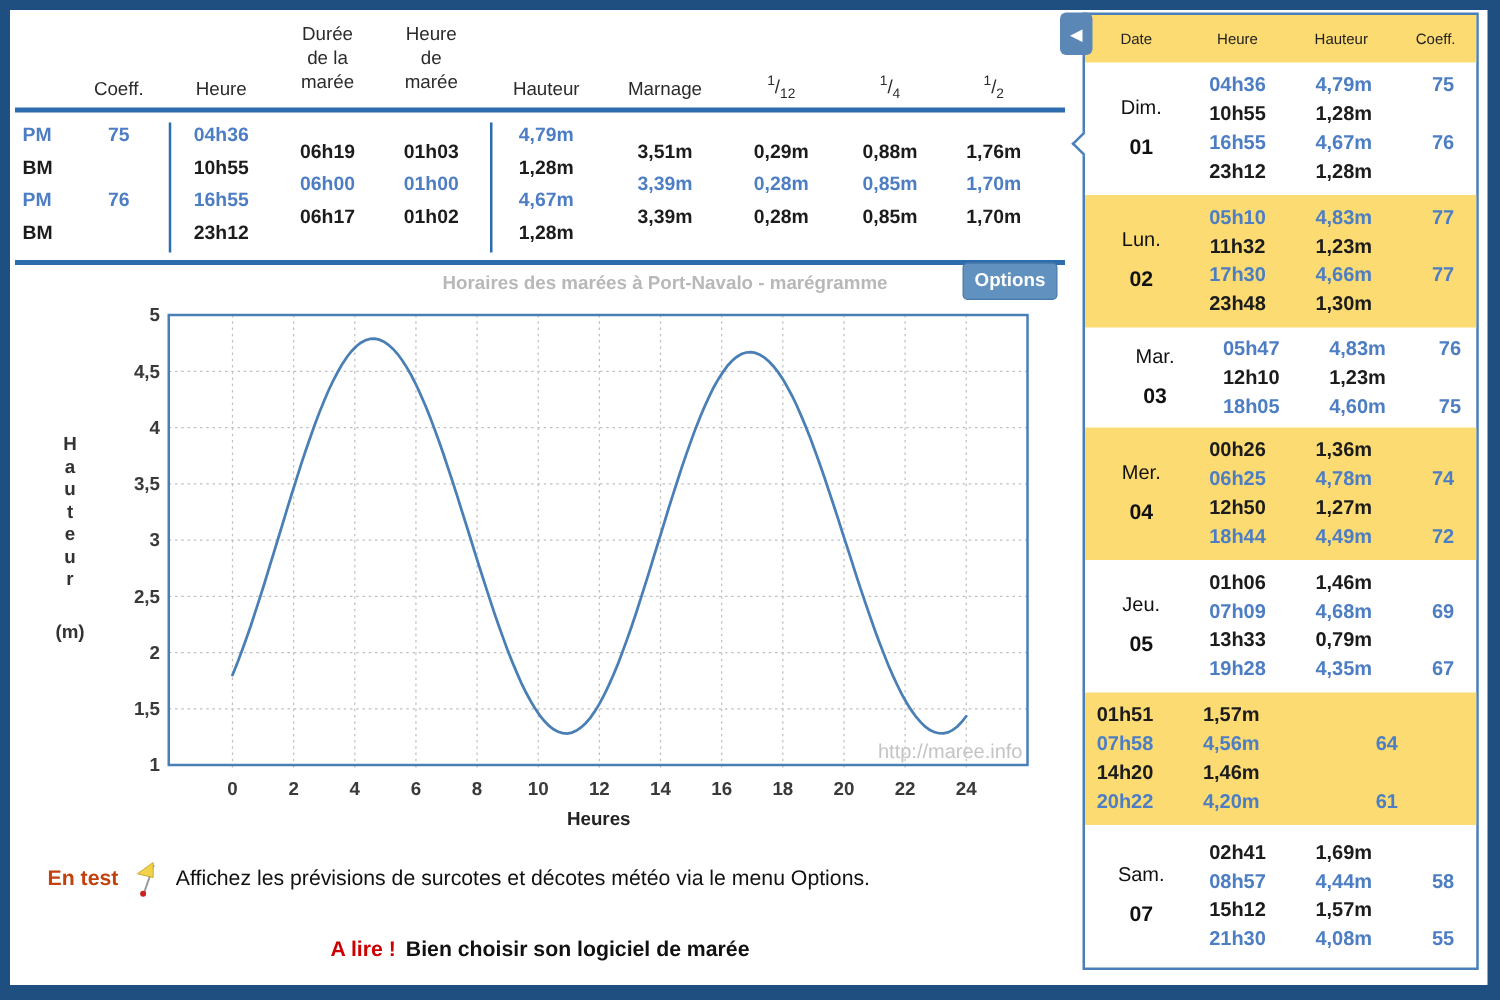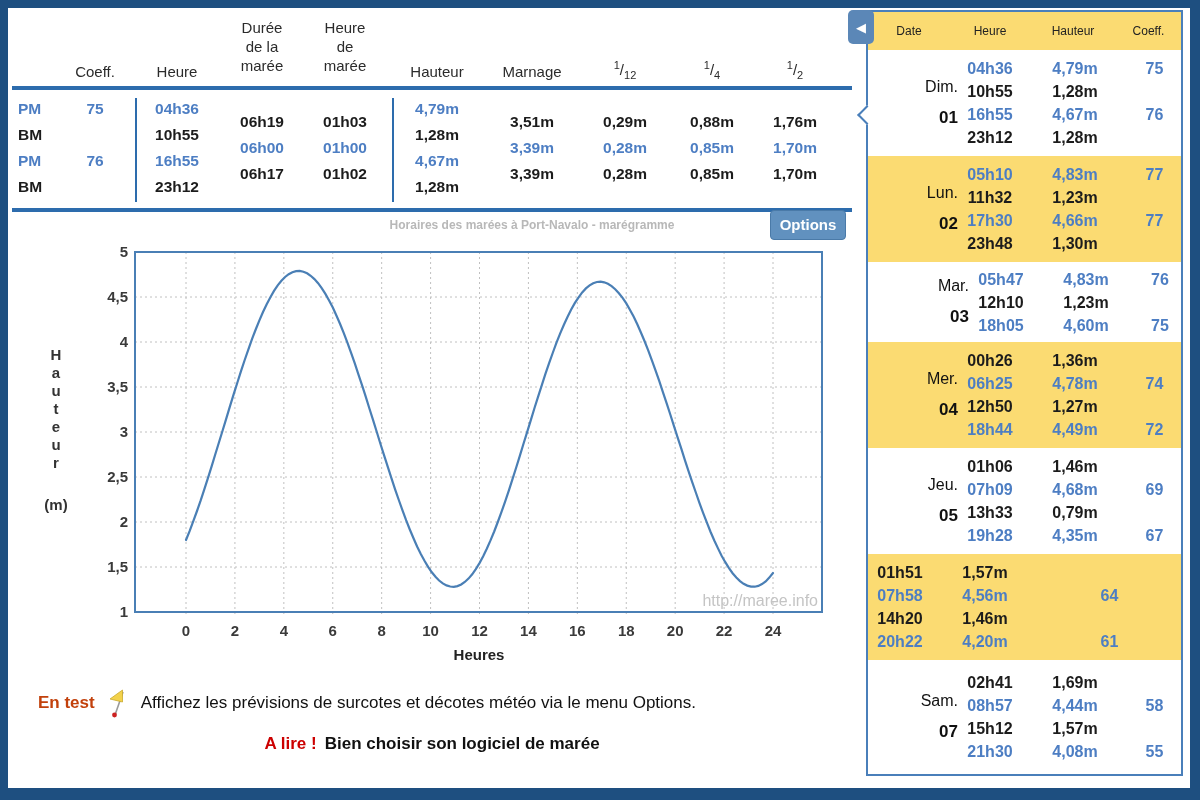--- a/index.html
+++ b/index.html
@@ -15,50 +15,50 @@
   .hrule{position:absolute;background:#2d6cad;height:4px;}
   .vsep{position:absolute;width:2px;background:#2d6cad;}
   .tcell{position:absolute;height:26px;line-height:26px;text-align:center;
          font-weight:bold;font-size:15.5px;color:#1c1c1c;}
   .tcell.blu{color:#4d7ec3;}
   .tcell.ta-l{text-align:left;}
 
   
   #chart{position:absolute;left:4px;top:200px;width:840px;height:478px;}
   #chart-title{position:absolute;left:200px;top:10px;width:640px;text-align:center;
-               color:#b8b8b8;font-weight:bold;font-size:12px;}
+               color:#b8b8b8;font-weight:bold;font-size:15px;}
   #options-btn{position:absolute;right:6px;top:2px;width:76px;height:30px;background:#6191bf;
                border:1px solid #4a7aa8;border-radius:4px;color:#fff;font-weight:bold;
                font-size:15px;text-align:center;line-height:28px;box-sizing:border-box;cursor:pointer;}
   #chart-svg{position:absolute;left:0;top:0;}
   #chart-svg text{font-family:"Liberation Sans",sans-serif;}
   .grid{stroke:#c0c0c0;stroke-width:1;stroke-dasharray:2 3;fill:none;}
   .xl,.yl{font-size:15px;font-weight:bold;fill:#3a3a3a;}
   .yt{font-size:15px;font-weight:bold;fill:#333;}
   .xt{font-size:15px;font-weight:bold;fill:#222;}
   .wm{font-size:16px;fill:#c4c4c4;}
 
   
   #footer{position:absolute;left:4px;top:680px;width:840px;}
   .f-line1{display:flex;align-items:center;gap:10px;padding-left:26px;font-size:17px;color:#111;}
   .en-test{color:#c2410c;font-weight:bold;}
-  .f-line2{margin-top:16px;text-align:center;font-size:17px;font-weight:bold;color:#111;}
+  .f-line2{margin-top:32px;text-align:center;font-size:17px;font-weight:bold;color:#111;}
   .a-lire{color:#cc0000;margin-right:8px;}
 
   
   #sidebar{position:absolute;left:858px;top:2px;width:317px;height:766px;
            border:2px solid #4a7fba;background:#fff;box-sizing:border-box;}
   .sb-head{display:grid;grid-template-columns:82px 80px 86px 1fr;height:38px;background:#fbdb72;
            align-items:center;text-align:center;font-size:12px;color:#222;}
   #sb-days{display:flex;flex-direction:column;height:724px;}
   .sb-sec{display:flex;height:106px;}
   .sb-sec.r3{height:80px;padding-left:11px;}
   .sb-sec:last-child{flex:1;}
   .sb-sec.yel{background:#fbdb72;}
-  .sb-day{width:90px;display:flex;flex-direction:column;justify-content:center;align-items:flex-end;
+  .sb-day{width:90px;display:flex;flex-direction:column;justify-content:center;align-items:center;
           font-size:16px;color:#111;gap:12px;}
   .dnum{font-weight:bold;font-size:17px;}
   .sb-rows{flex:1;display:flex;flex-direction:column;justify-content:center;}
   .sb-row{display:grid;grid-template-columns:64px 106px 1fr;height:23px;line-height:23px;
           text-align:center;font-weight:bold;font-size:16px;color:#1c1c1c;}
   .sb-row.blu{color:#4d7ec3;}
   #sb-arrow{position:absolute;left:-20px;top:-2px;width:26px;height:34px;background:#5b87b7;
             border-radius:5px;color:#fff;display:flex;align-items:center;justify-content:center;
             font-size:13px;cursor:pointer;}
   #sb-notch{position:absolute;left:-8px;top:96px;width:12px;height:12px;background:#fff;

